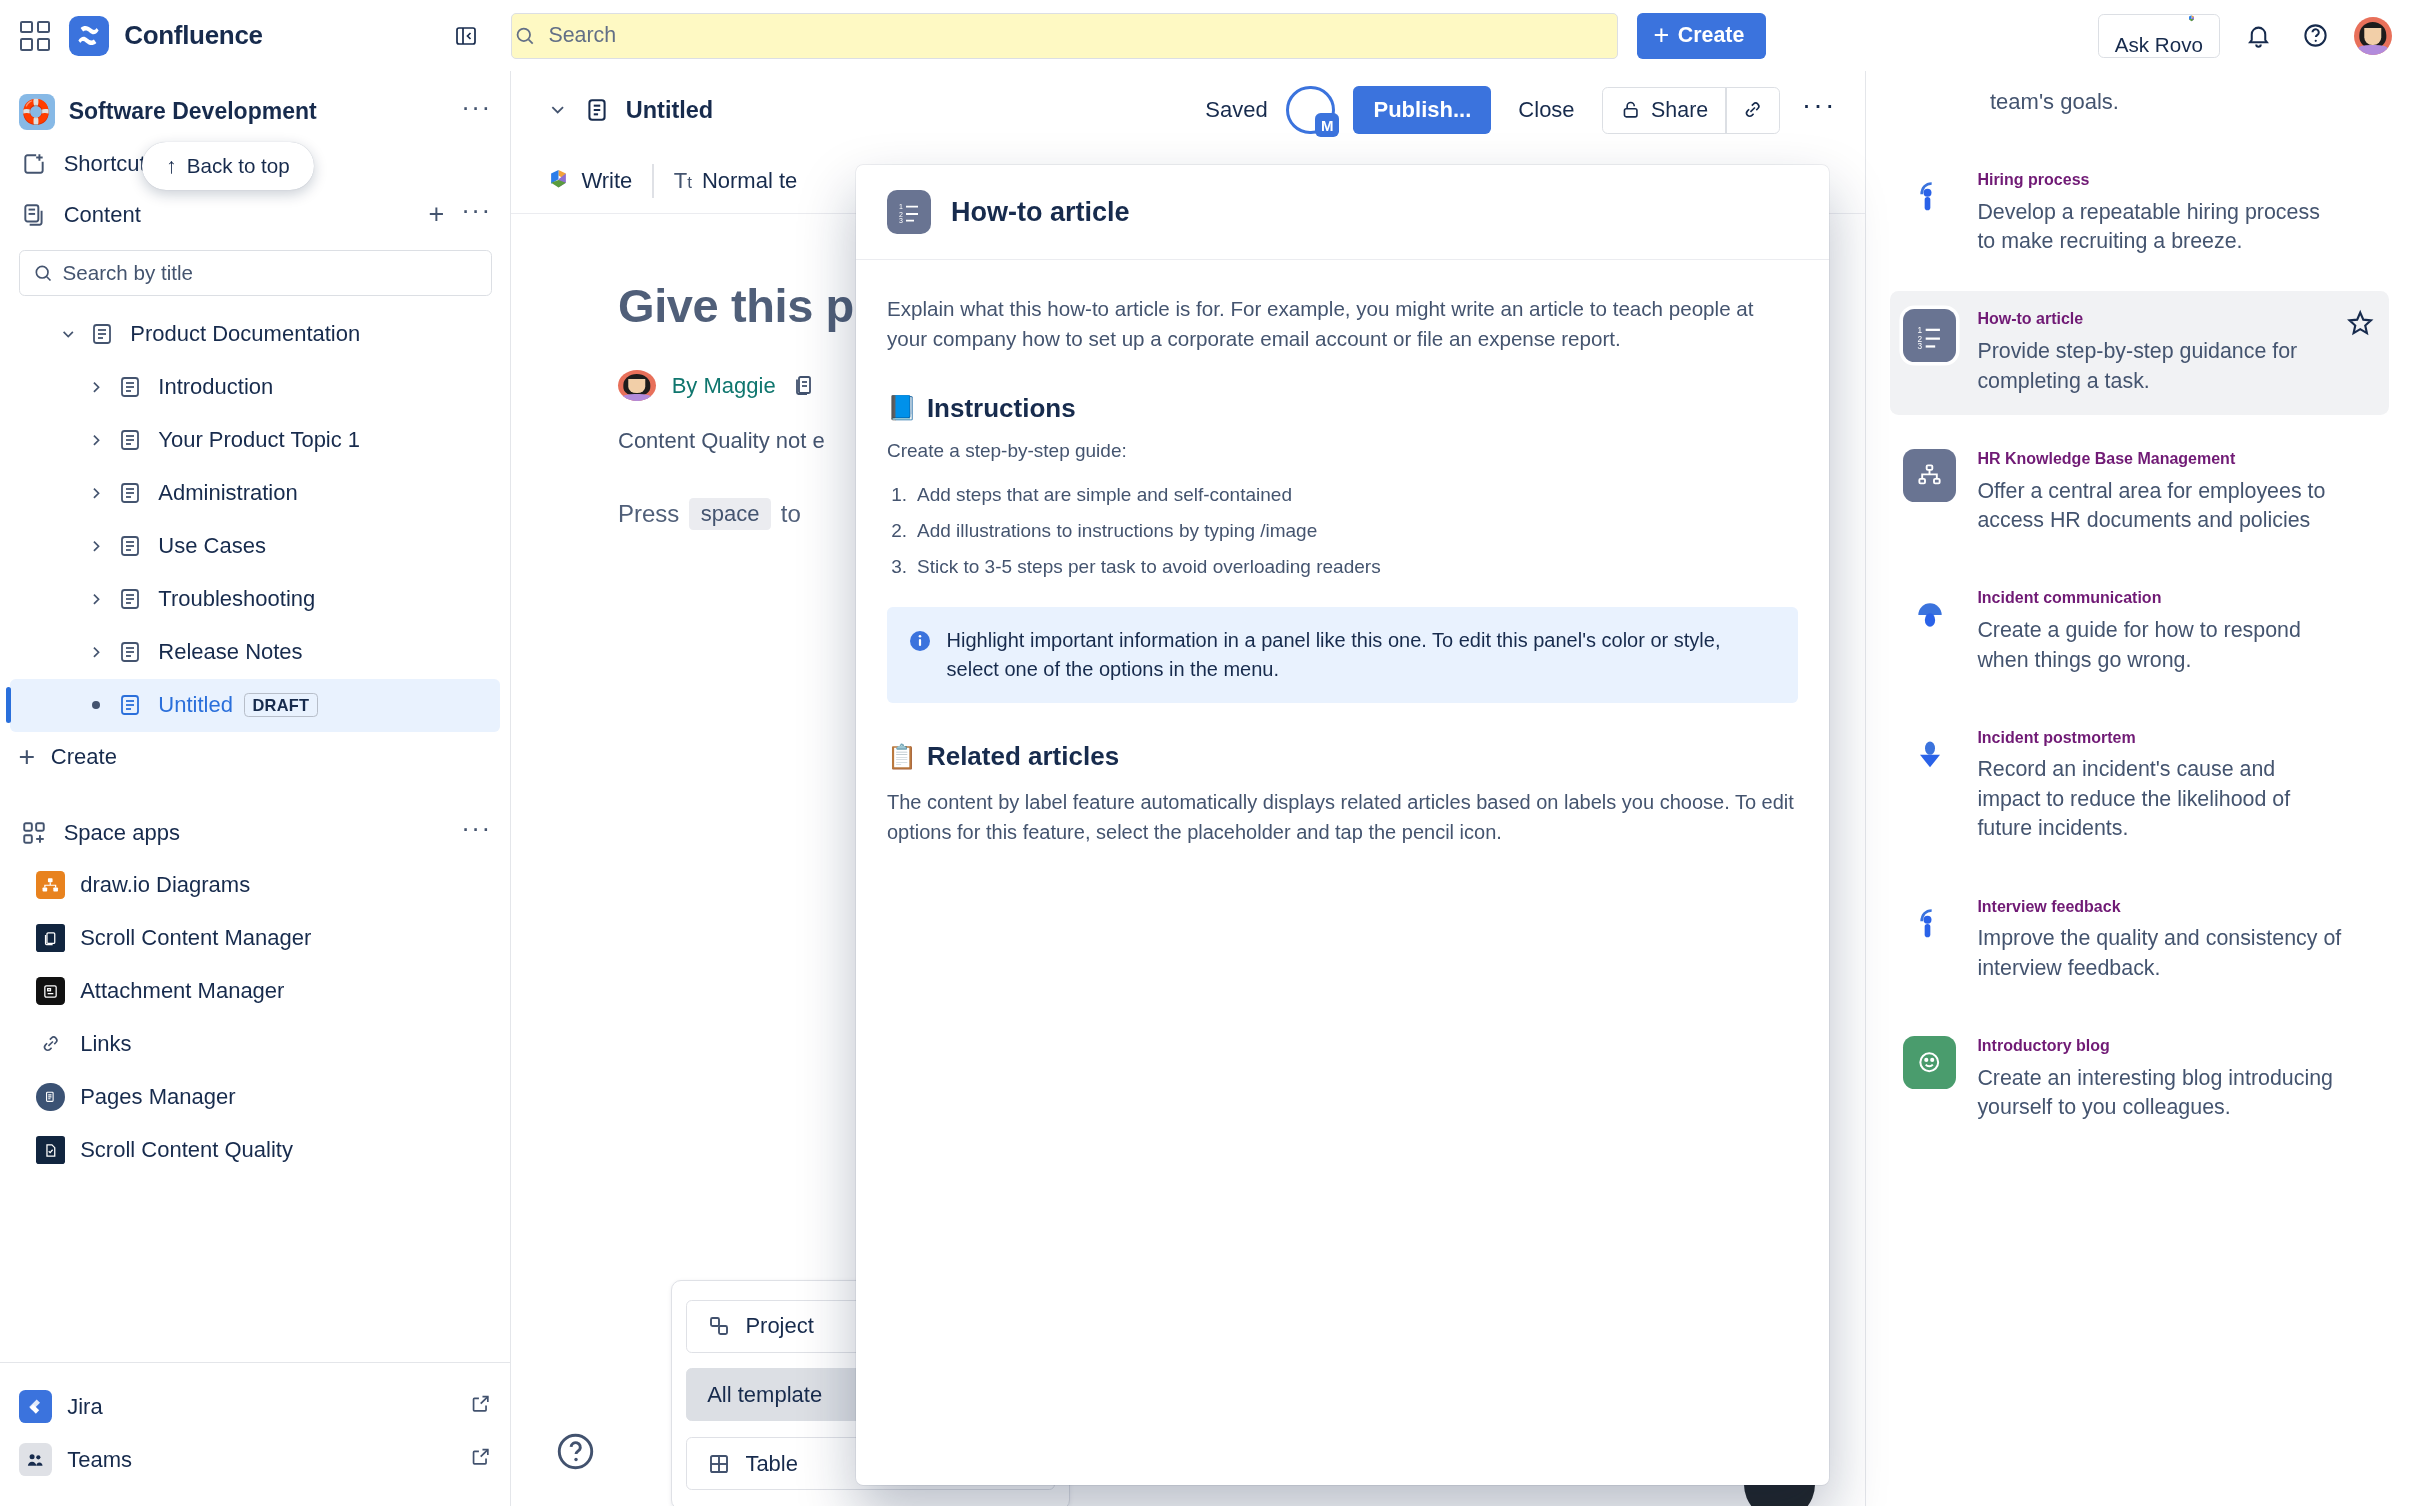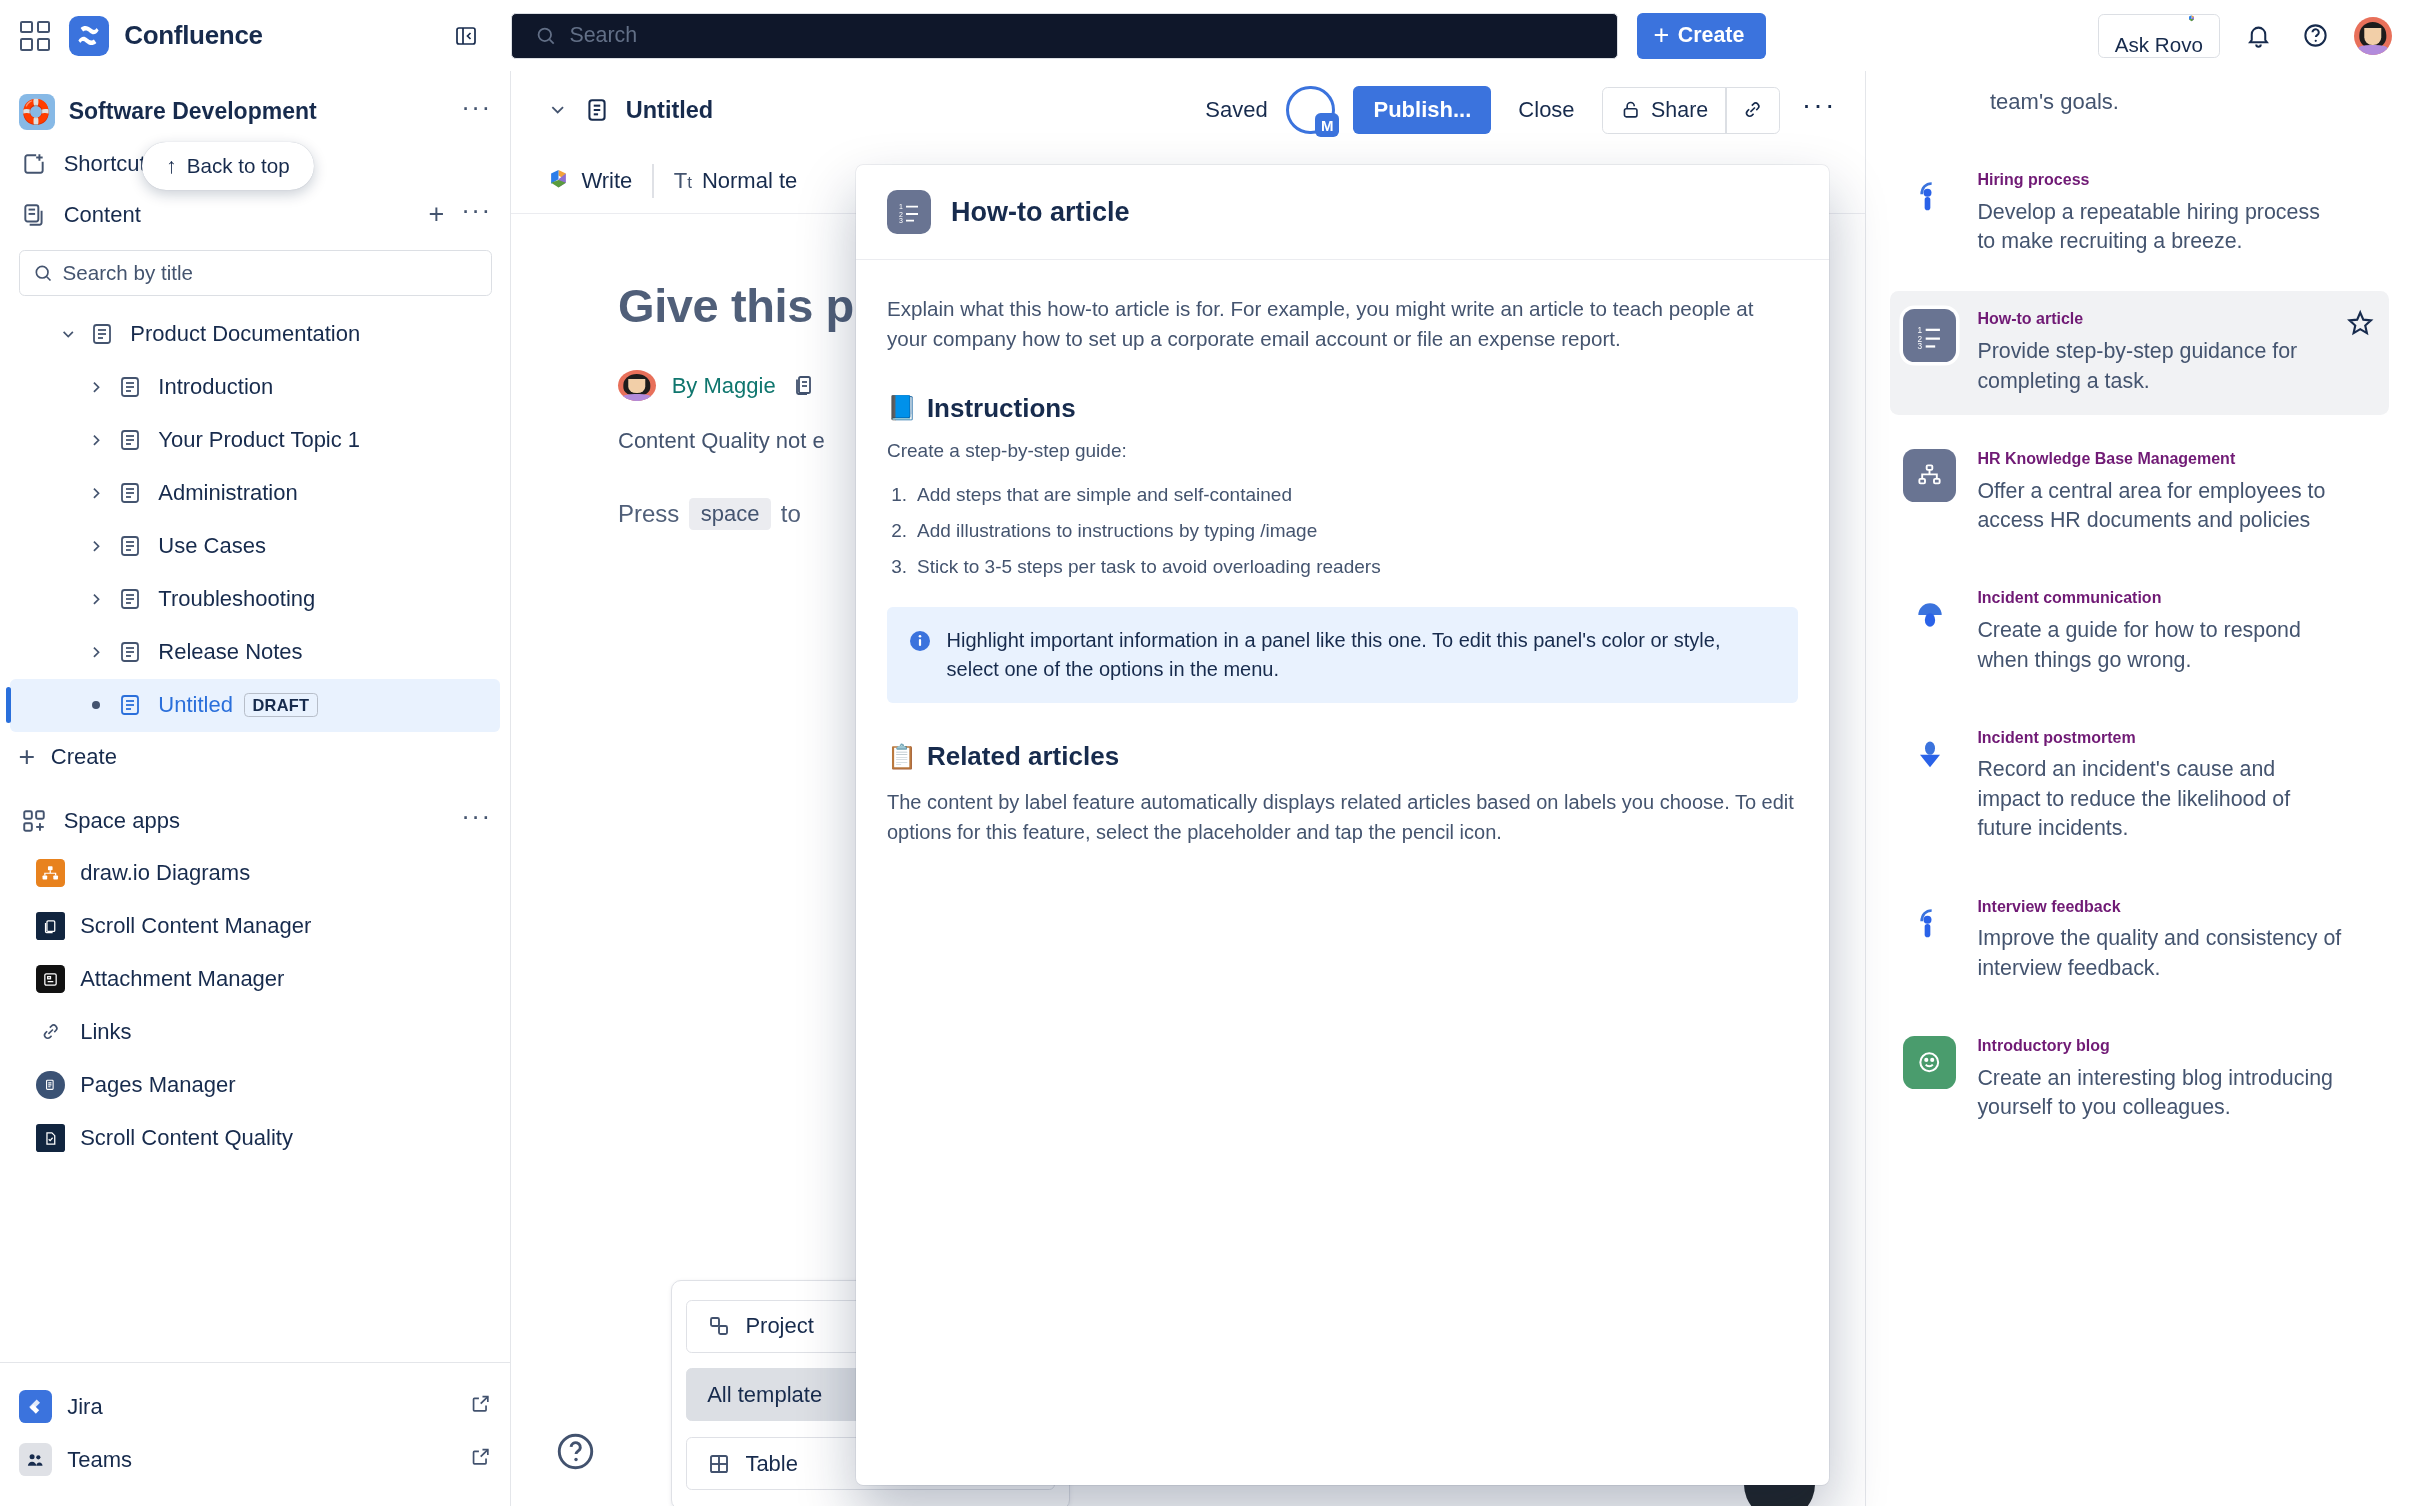--- a/index.html
+++ b/index.html
@@ -23,21 +23,21 @@
   .grid-icon { width: 30px; height: 30px; display: grid; grid-template-columns: 1fr 1fr; grid-template-rows: 1fr 1fr; gap: 4.3px; margin-right: 18.5px; }
   .grid-icon i { display: block; border: 2.5px solid #44546f; border-radius: 2.1px; }
   .conf-logo { width: 40px; height: 40px; border-radius: 9.3px; background: #3b73dd; display: flex; align-items: center; justify-content: center; margin-right: 15.7px; }
   .conf-logo svg { width: 27px; height: 27px; }
   .conf-name { font-size: 26px; font-weight: 700; letter-spacing: -0.3px; color: #172b4d; }
   .collapse-btn { margin-left: auto; margin-right: 28.5px; width: 33px; height: 33px; display:flex; align-items:center; justify-content:center; }
   .collapse-btn svg { width: 24px; height: 24px; }
 
   .tb-search {
     width: 1107px; height: 46px; border: 1.4px solid #dcdfe4; border-radius: 5px;
-    display: flex; align-items: center; padding: 0 23px; background: #0f172a;
+    display: flex; align-items: center; padding: 0 2px; background: #fef9c3;
   }
   .tb-search svg { width: 21.4px; height: 21.4px; flex: 0 0 21.4px; margin-right: 13px; }
   .tb-search .ph { font-size: 21.4px; color: #626f86; }
 
   .btn-create {
     margin-left: 18.5px; height: 46px; background: #3b73dd; color: #fff;
     border-radius: 5.7px; display: flex; align-items: center; padding: 0 21.4px 0 17px;
     font-size: 21.4px; font-weight: 600; white-space: nowrap;
   }
   .btn-create .plus { font-size: 27px; font-weight: 400; margin-right: 8.5px; line-height: 1; }
@@ -467,21 +467,21 @@
             <span class="txt">Untitled</span>
             <span class="draft-chip">DRAFT</span>
           </div>
         </div>
 
         <div class="create-row">
           <span class="pl">+</span>
           <span>Create</span>
         </div>
 
-        <div class="sb-item" style="margin-top:13px">
+        <div class="sb-item" style="margin-top:25px">
           <span class="ic">
             <svg viewBox="0 0 24 24" fill="none" stroke="#44546f" stroke-width="1.8">
                 <rect x="3" y="3" width="7" height="7" rx="1.4"></rect>
                 <rect x="14" y="3" width="7" height="7" rx="1.4"></rect>
                 <rect x="3" y="14" width="7" height="7" rx="1.4"></rect>
                 <line x1="17.5" y1="14" x2="17.5" y2="21"></line>
                 <line x1="14" y1="17.5" x2="21" y2="17.5"></line>
               </svg>
           </span>
           <span class="lbl">Space apps</span>

